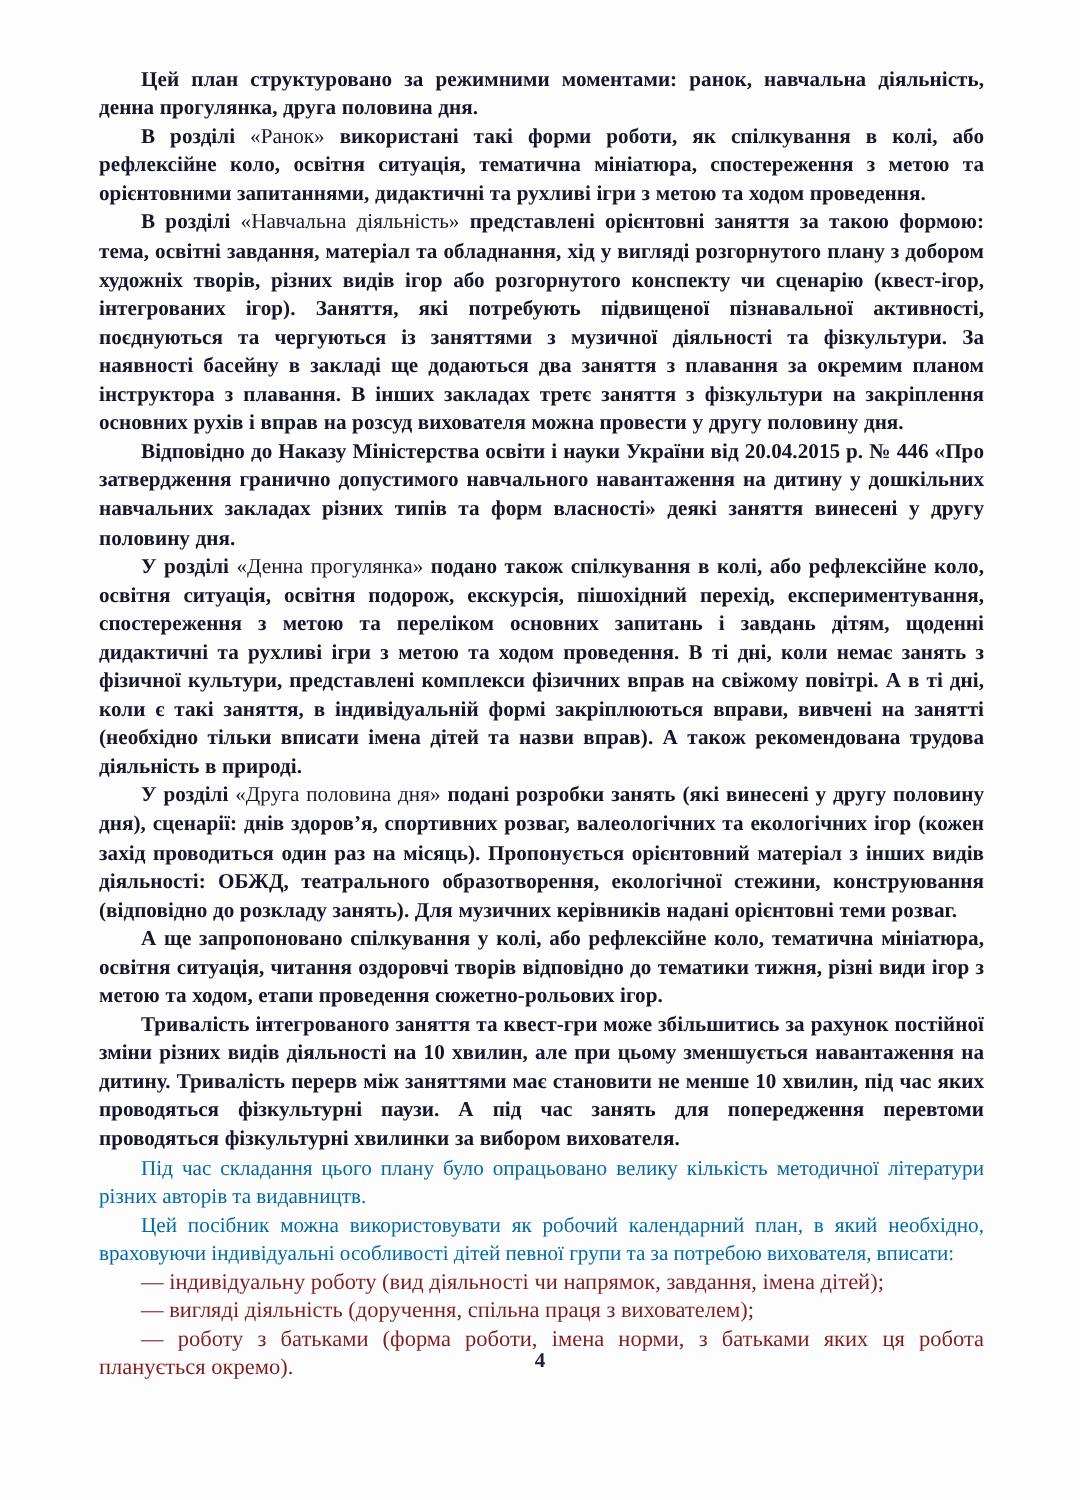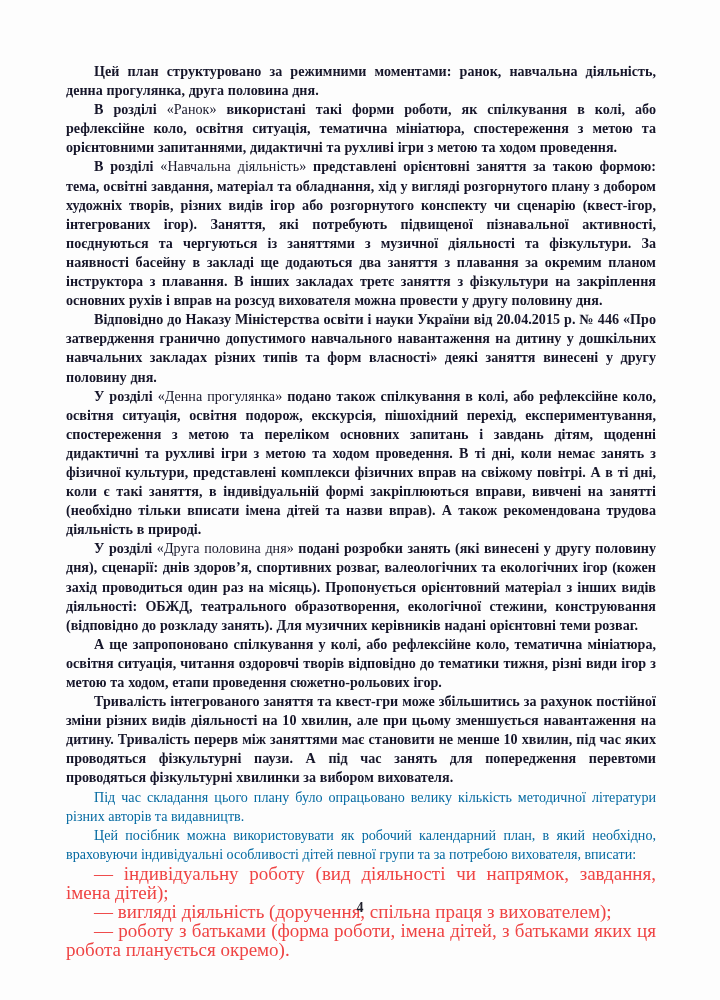--- a/index.html
+++ b/index.html
@@ -19,21 +19,21 @@
   
   .page {
     position: absolute;
     inset: 0;
     background: #fdfdfd;
   }
 
   .content {
     position: absolute;
     left: 66px;
-    top: 62px;
+    top: 44px;
     width: 590px;
   }
 
   p.para {
     margin: 0;
     text-align: justify;
     text-justify: inter-word;
     text-indent: 28px;
     font-size: 14.1px;
     line-height: 19.1px;
@@ -60,23 +60,23 @@
 
   p.para b,
   p.para .sect {
     font-weight: 400;
   }
 
   .dash-item {
     margin: 0;
     text-align: justify;
     text-indent: 28px;
-    font-size: 19px;
+    font-size: 15px;
     line-height: 19.1px;
-    color: #ef4444;
+    color: #7f1d1d;
   }
 
   .folio {
     position: absolute;
     left: 0;
     right: 0;
     top: 900px;
     text-align: center;
     font-size: 14px;
     font-weight: 700;
@@ -105,18 +105,18 @@
     <p class="para heavy">А ще запропоновано спілкування у колі, або рефлексійне коло, тематична мініатюра, освітня ситуація, читання оздоровчі творів відповідно до тематики тижня, різні види ігор з метою та ходом, етапи проведення сюжетно-рольових ігор.</p>
 
     <p class="para heavy">Тривалість інтегрованого заняття та квест-гри може збільшитись за рахунок постійної зміни різних видів діяльності на 10 хвилин, але при цьому зменшується навантаження на дитину. Тривалість перерв між заняттями має становити не менше 10 хвилин, під час яких проводяться фізкультурні паузи. А під час занять для попередження перевтоми проводяться фізкультурні хвилинки за вибором вихователя.</p>
 
     <p class="para light">Під час складання цього плану було опрацьовано велику кількість методичної літератури різних авторів та видавництв.</p>
 
     <p class="para light">Цей посібник можна використовувати як робочий календарний план, в який необхідно, враховуючи індивідуальні особливості дітей певної групи та за потребою вихователя, вписати:</p>
 
     <p class="dash-item">— індивідуальну роботу (вид діяльності чи напрямок, завдання, імена дітей);</p>
     <p class="dash-item">— вигляді діяльність (доручення, спільна праця з вихователем);</p>
-    <p class="dash-item">— роботу з батьками (форма роботи, імена дітей, з батьками яких ця робота планується окремо).</p>
+    <p class="dash-item">— роботу з батьками (форма роботи, імена норми, з батьками яких ця робота планується окремо).</p>
 
   </div>
 
   <div class="folio">4</div>
 </div>
 
 </body></html>

